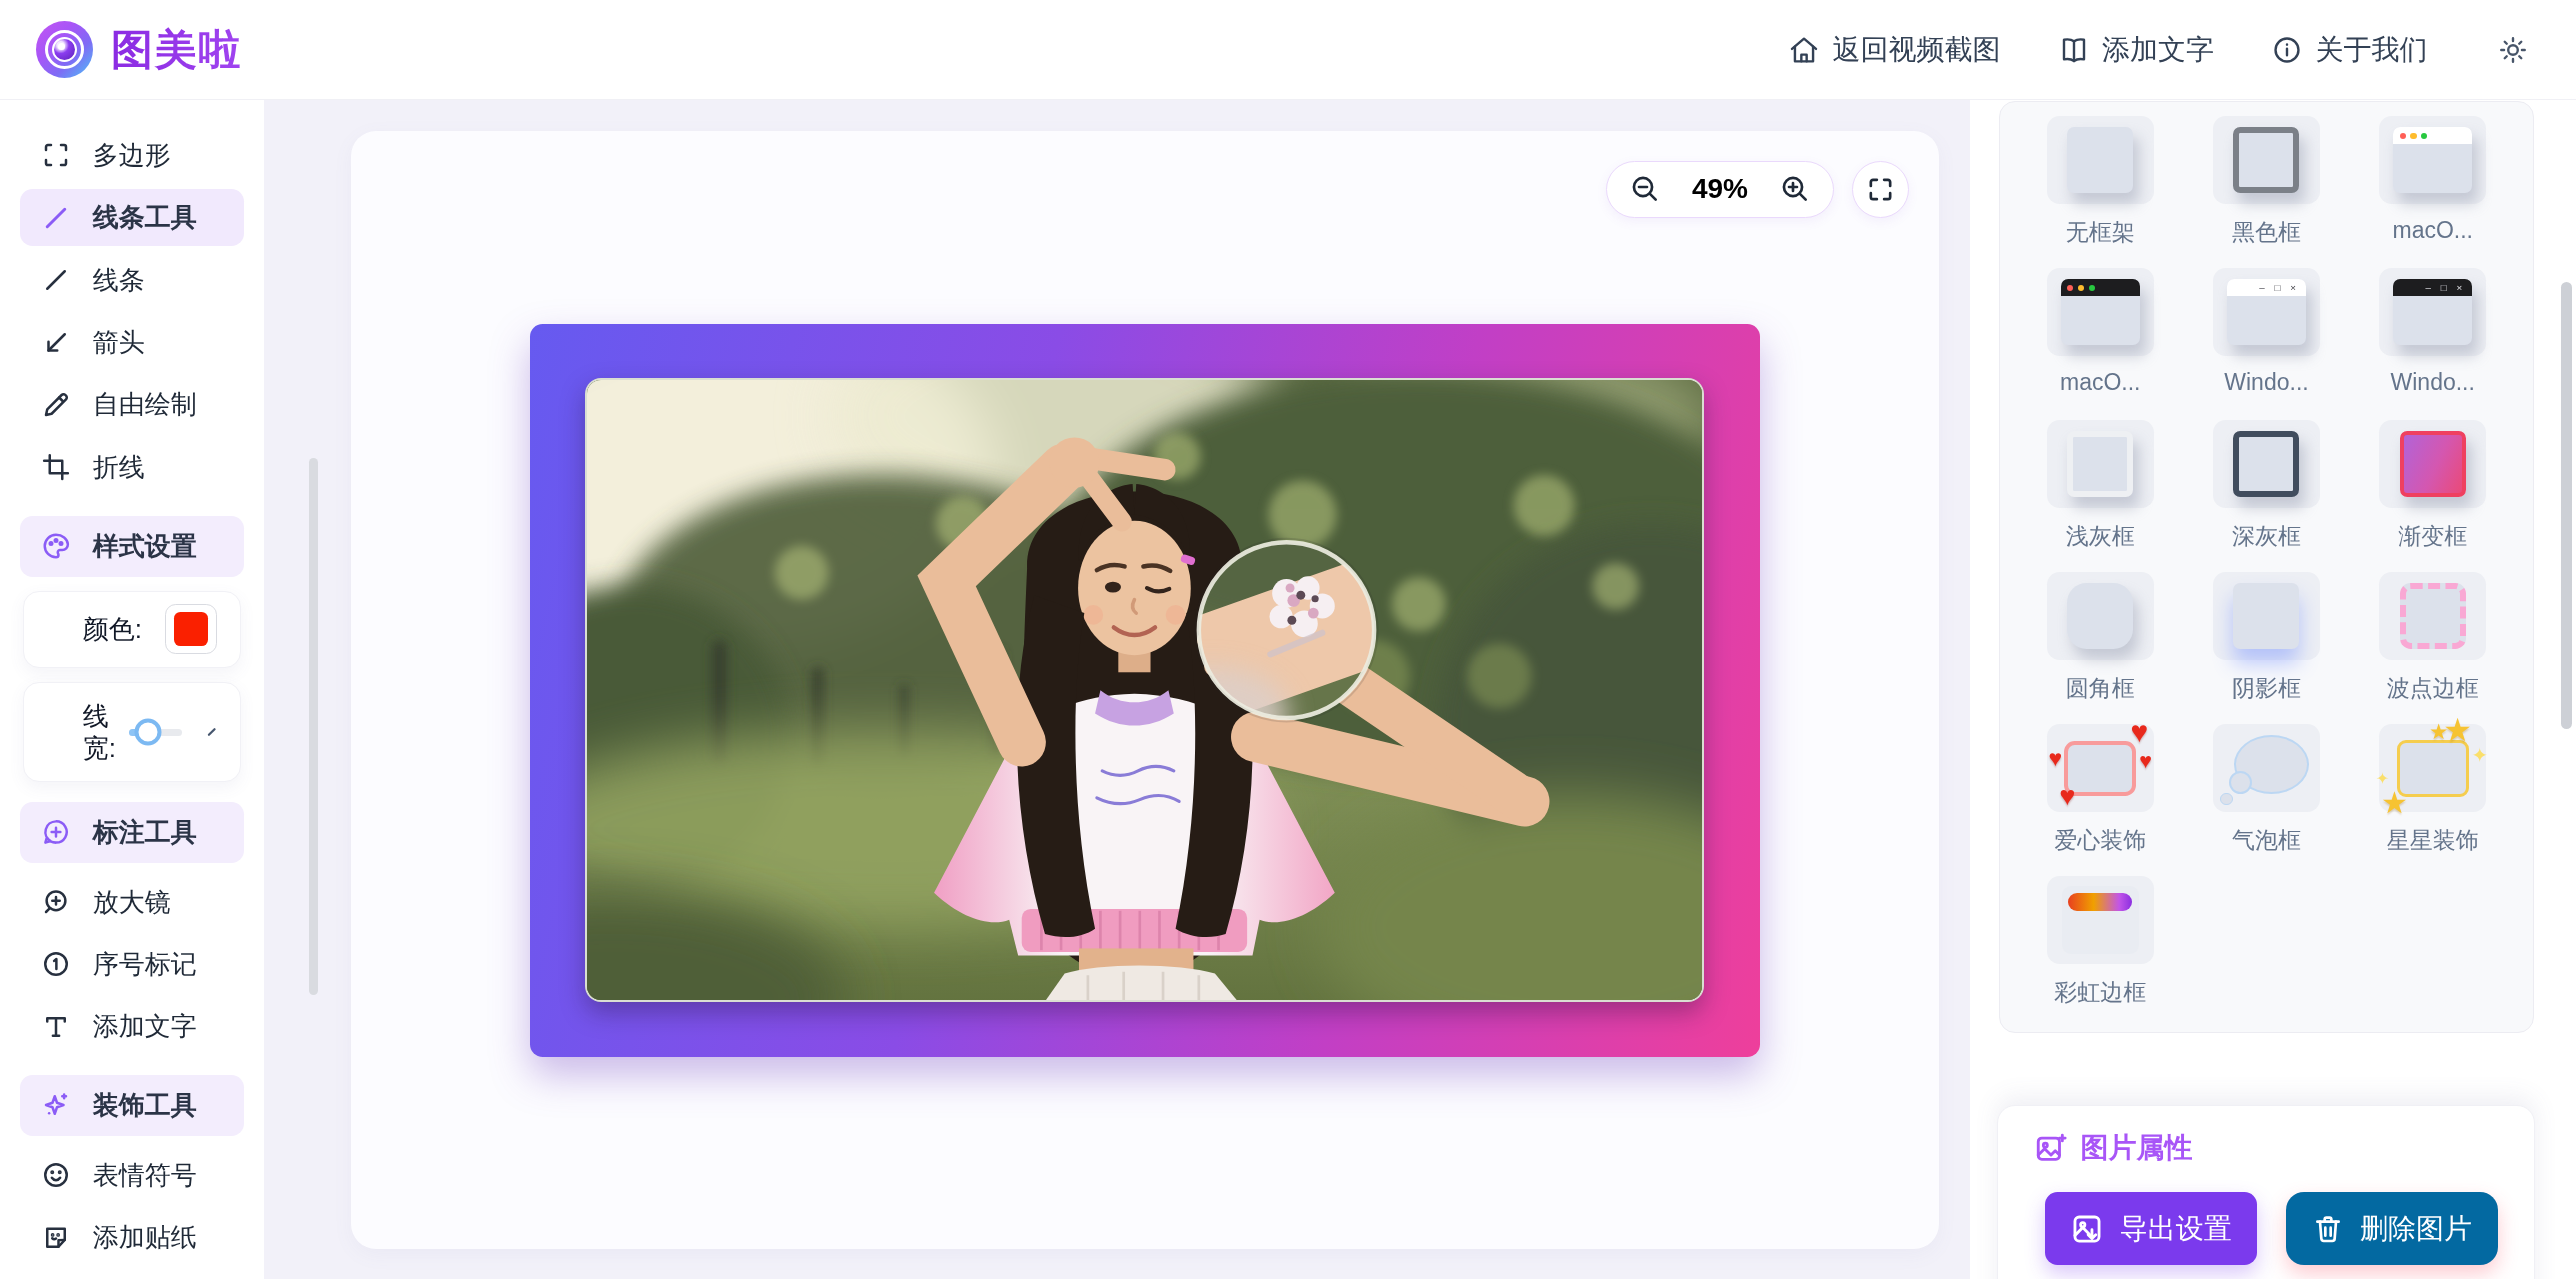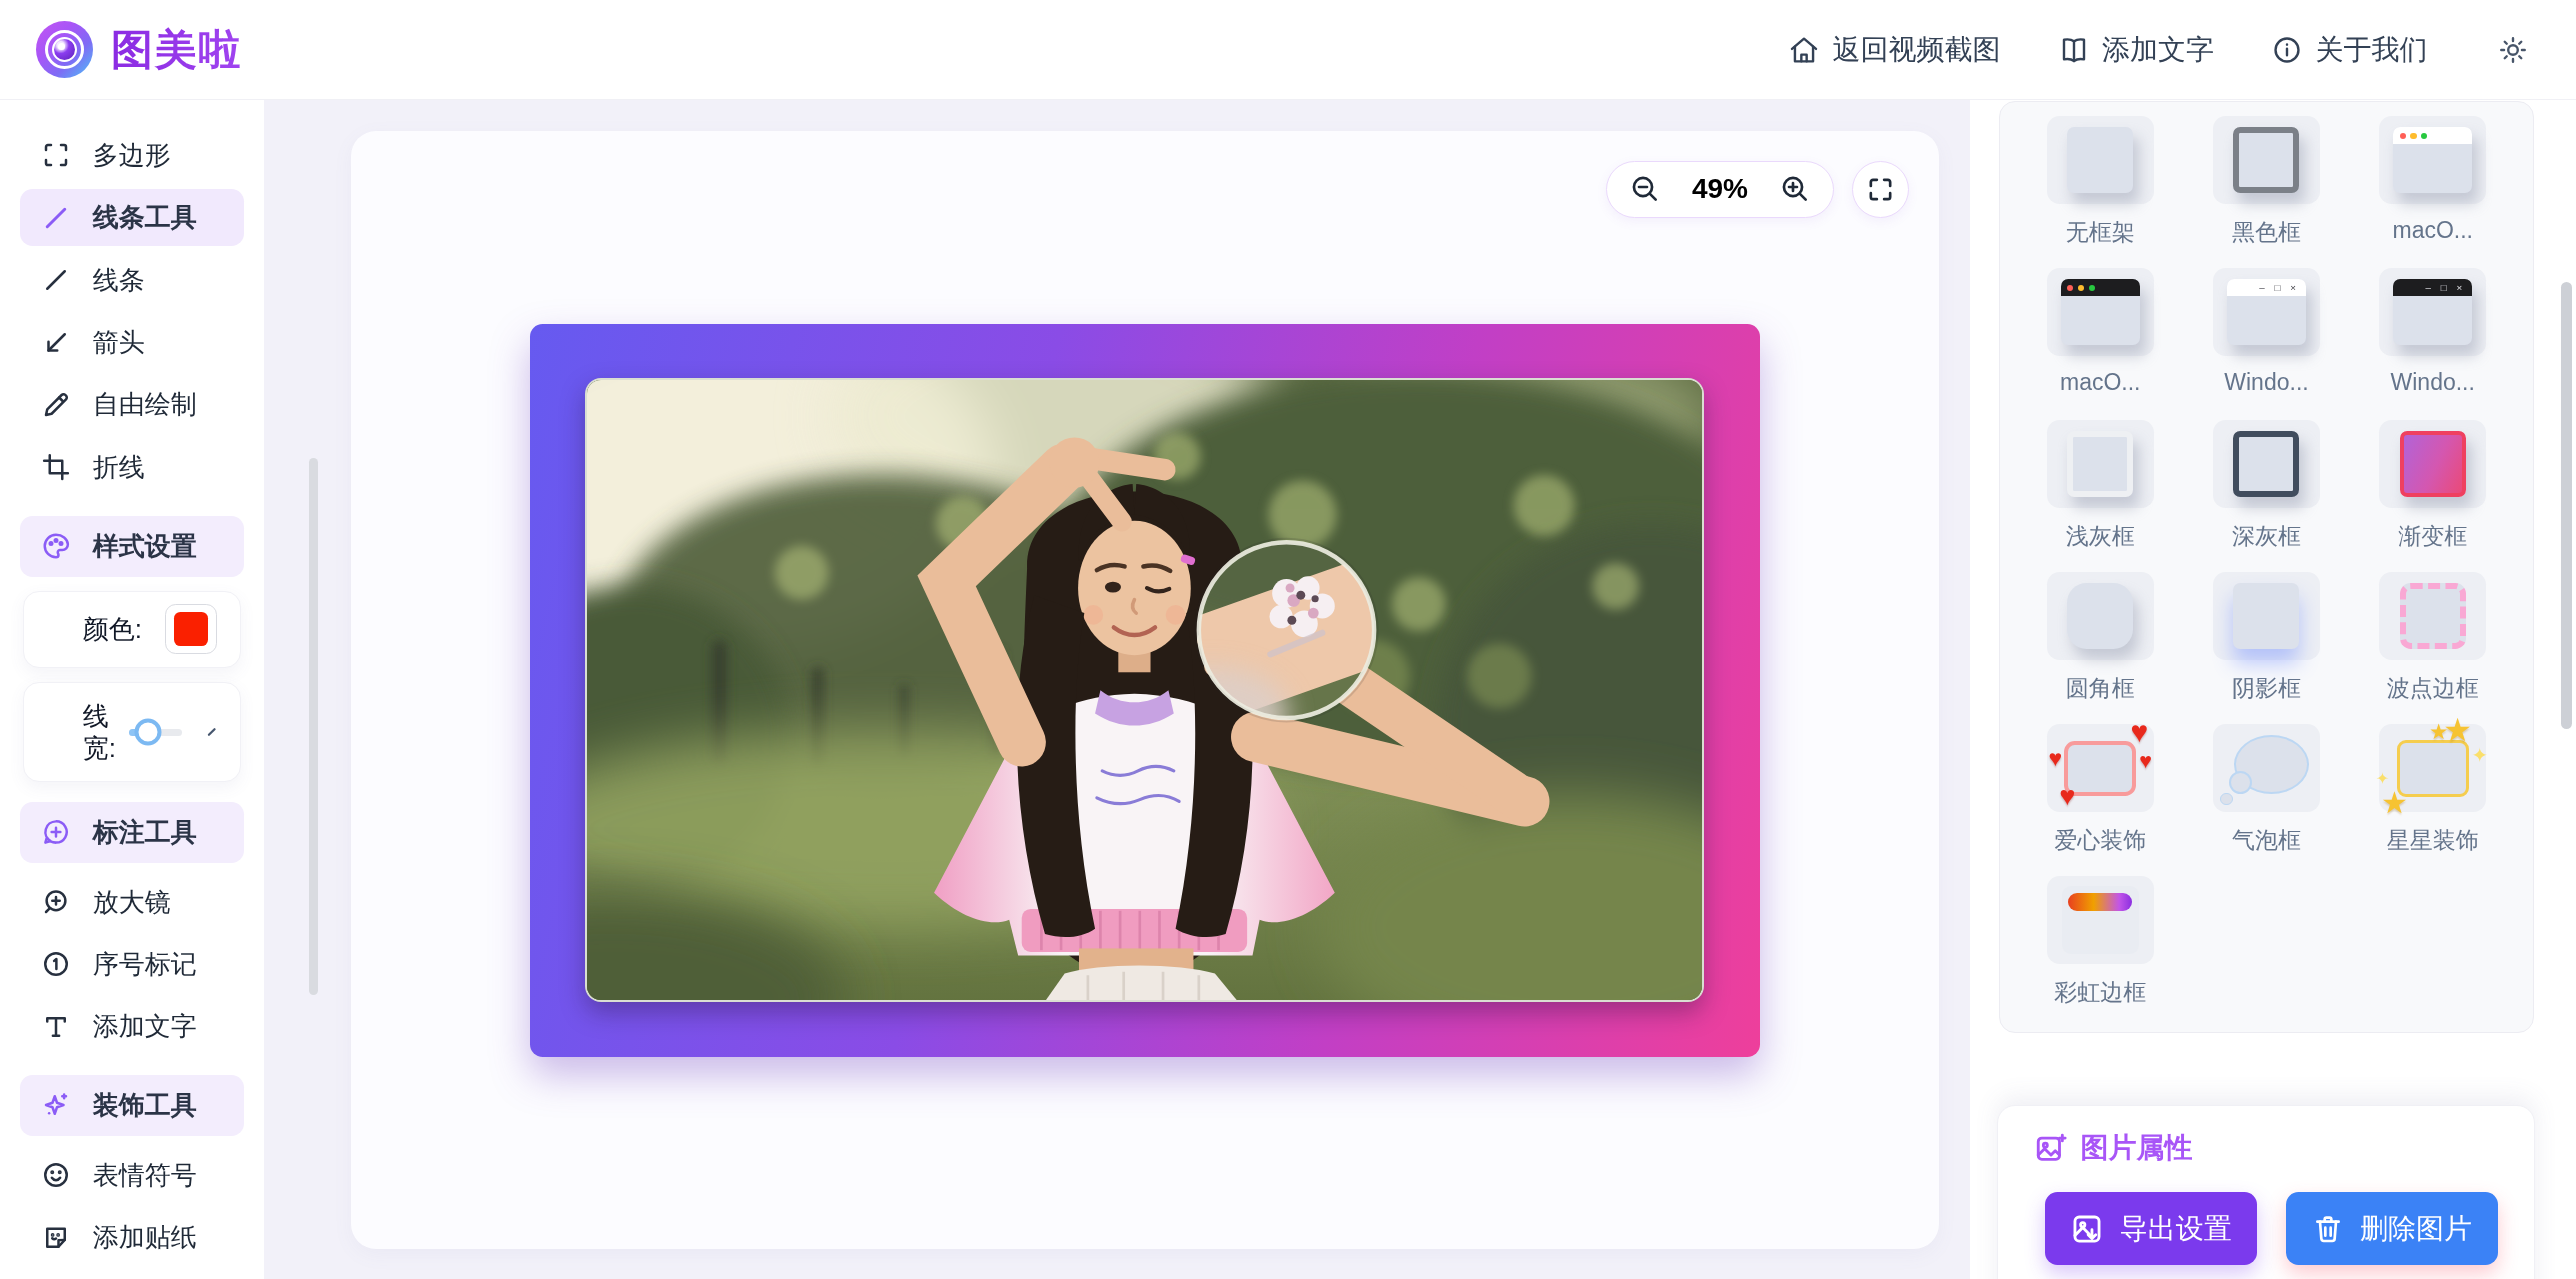--- a/index.html
+++ b/index.html
@@ -130,21 +130,21 @@
   .props-card { position:absolute; left:27px; top:1005px; width:538px; height:268px;
     background:#fff; border:0.9px solid #f0f0f5; border-radius:18px;
     box-shadow:0 -7.2px 23px rgba(100,100,150,.10); padding:23px 36px; }
   .props-title { display:flex; align-items:center; gap:12.5px; color:#a855f7;
     font-size:28px; font-weight:bold; }
   .btn-row { display:flex; gap:29px; margin-top:25px; margin-left:10.7px; }
   .btn { width:224px; height:73px; border:none; border-radius:12.5px; color:#fff; font-size:28px;
     font-family:"Liberation Sans",sans-serif; display:flex; align-items:center;
     justify-content:center; gap:16px; cursor:pointer; }
   .btn-export { background:#7b3aed; box-shadow:0 9px 19.7px rgba(123,58,237,.28); }
-  .btn-delete { background:#3b82f6; box-shadow:0 9px 19.7px rgba(248,72,92,.28); }
+  .btn-delete { background:#0369a1; box-shadow:0 9px 19.7px rgba(248,72,92,.28);border-radius:18px; }
 
   .page-scroll { position:absolute; right:3.6px; top:282px; width:11.6px; height:447px;
     border-radius:6.3px; background:#cdd0d6; z-index:30; cursor:pointer; }
 </style>
 </head>
 <body>
 
 <div class="header">
   <div class="logo">
     <div class="logo-orb">

